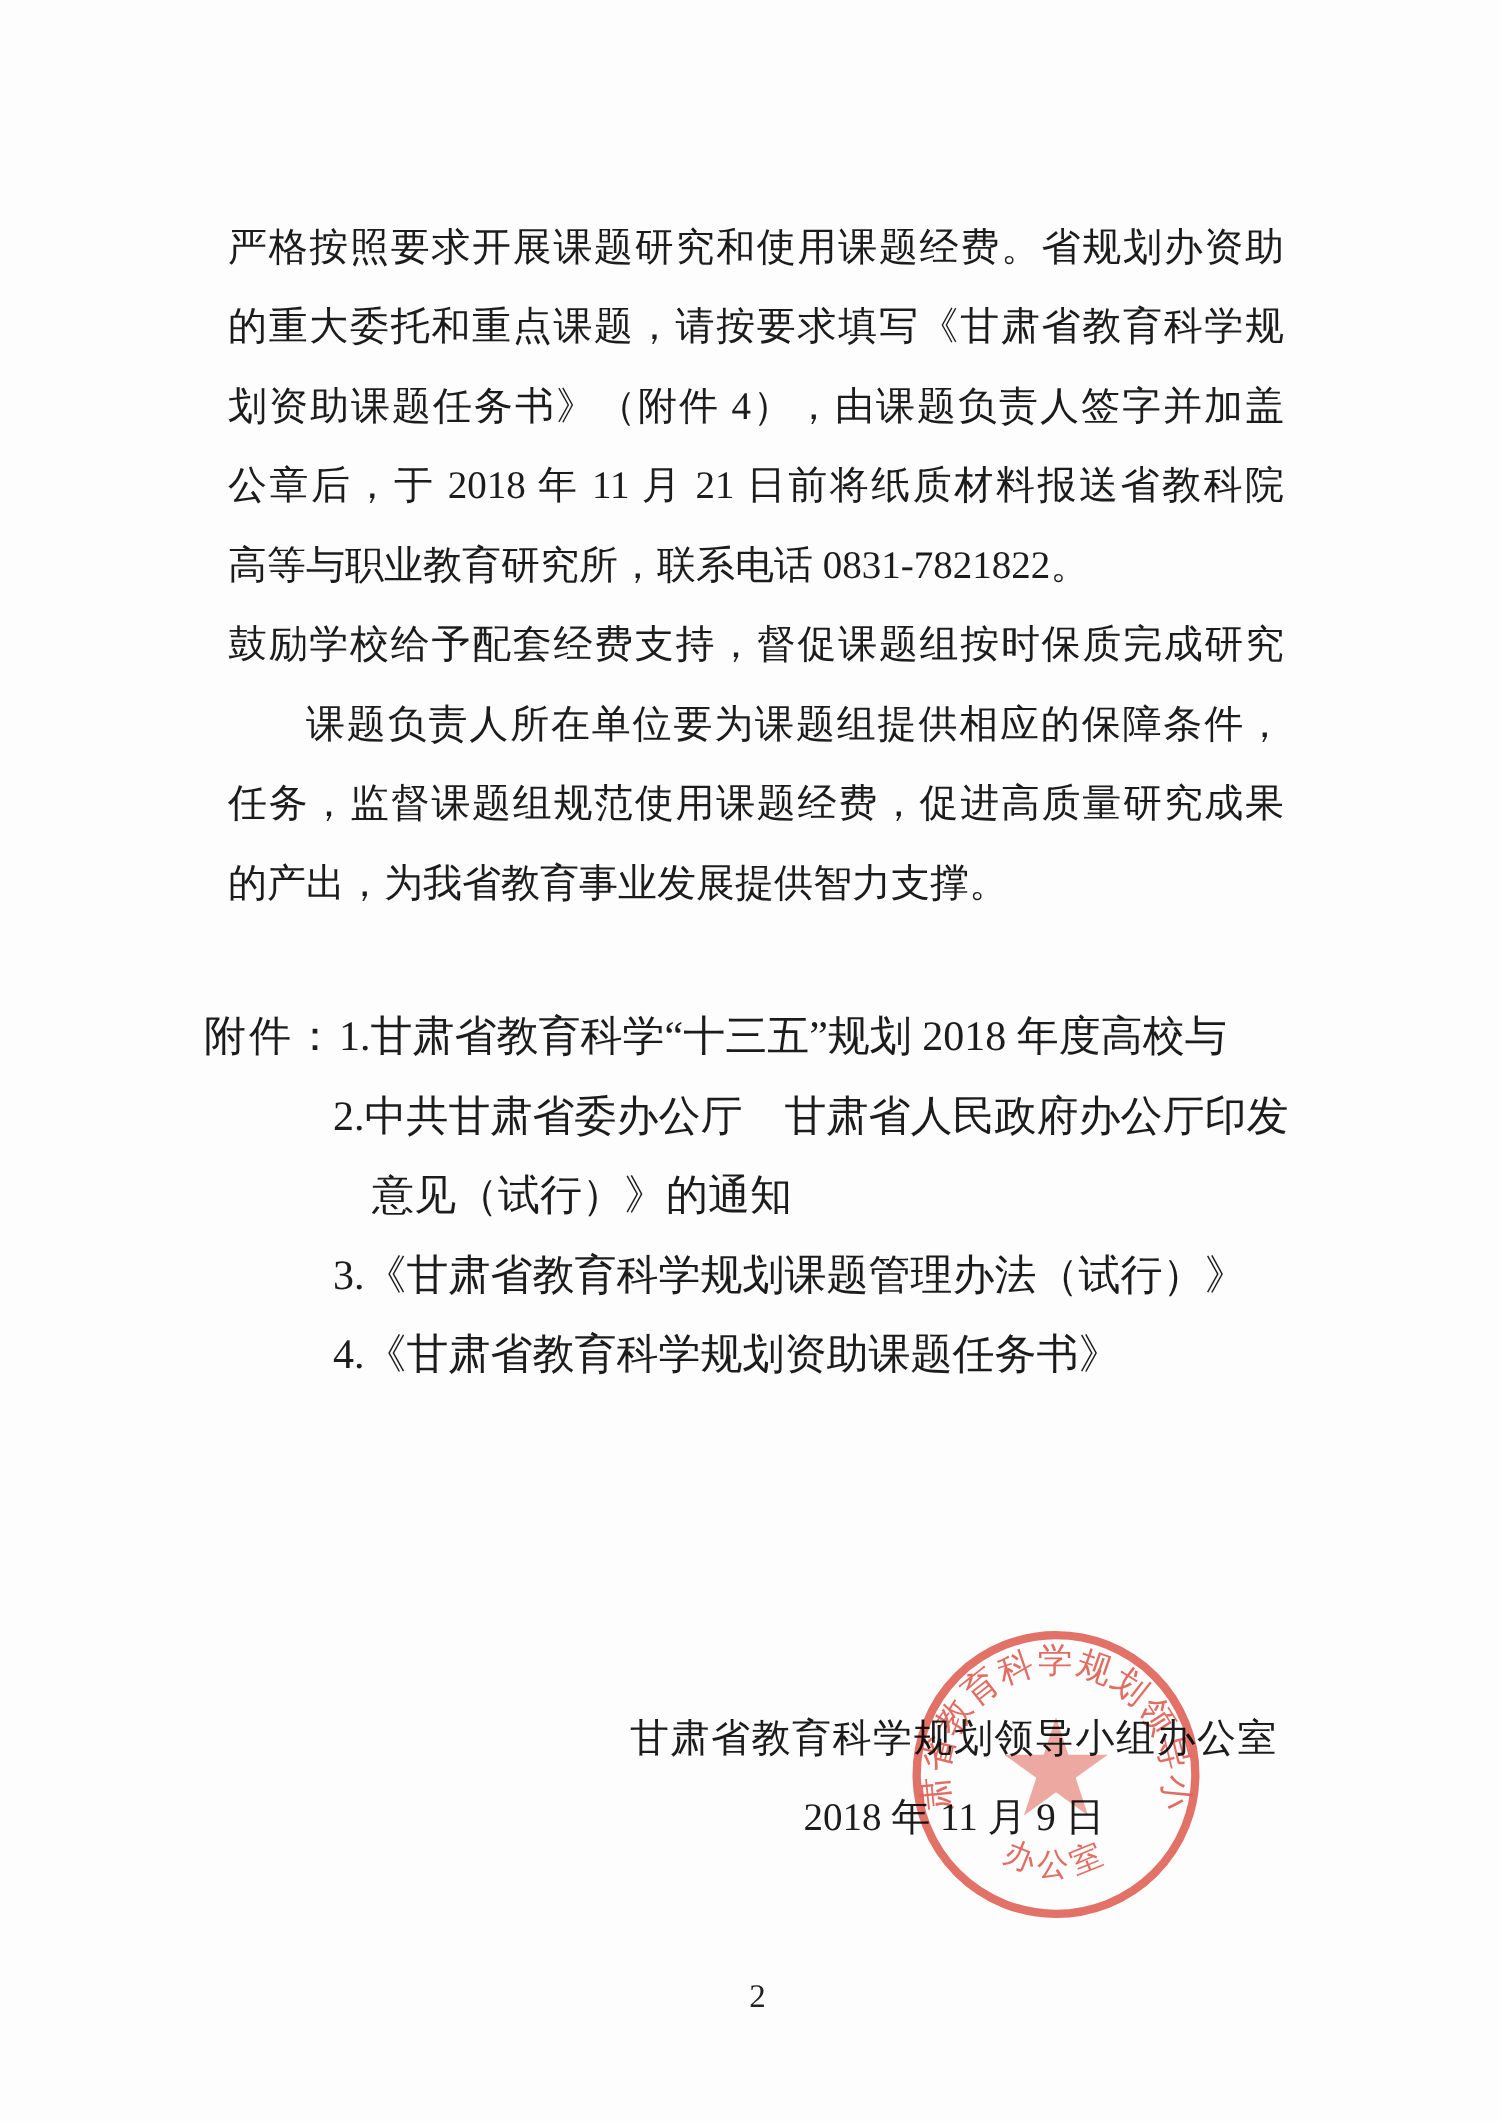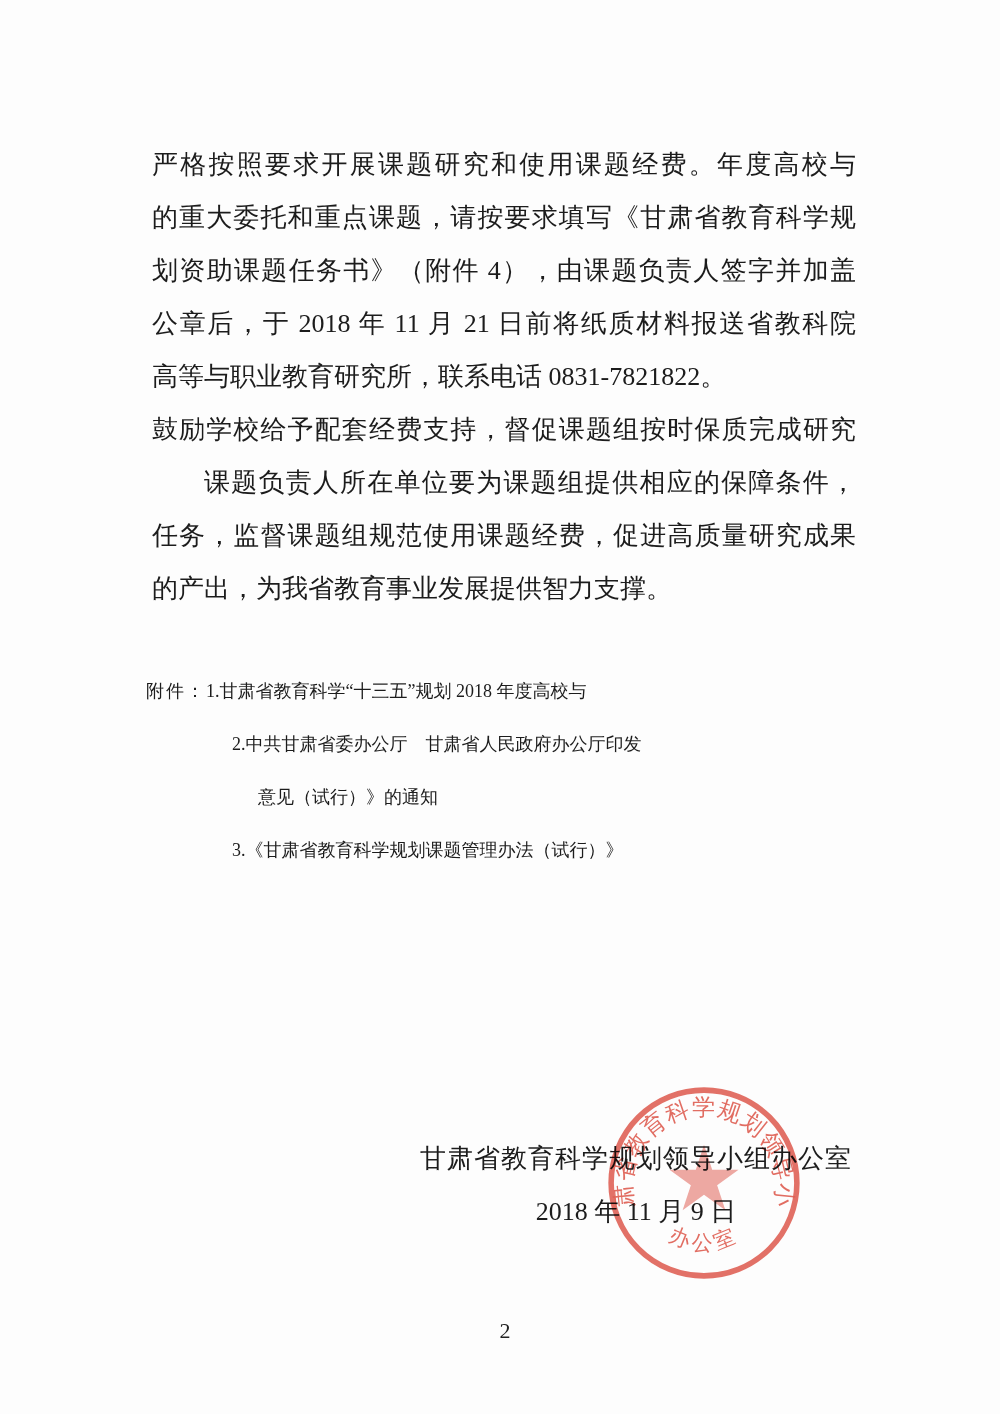--- a/index.html
+++ b/index.html
@@ -34,24 +34,24 @@
   .body-line.last {
     text-align: left;
     text-align-last: left;
   }
   .body-line.indent {
     text-indent: 2em;
   }
   
   .attachments {
     position: absolute;
-    left: 146px;
+    left: 136px;
     top: 665px;
     width: 760px;
-    font-size: 18px;
+    font-size: 28px;
     line-height: 53px;
   }
   .att-line { height: 53px; white-space: nowrap; }
   .att-line .att-label { letter-spacing: 2px; }
   .att-line.item   { padding-left: 86px; }
   .att-line.wrap   { padding-left: 112px; }
   .att-line.wrap-bracket { padding-left: 104px; }
   
   .signature {
     position: absolute;
@@ -86,38 +86,39 @@
     font-family: "Liberation Serif", "DejaVu Serif", serif;
     color: #222;
   }
 </style>
 </head>
 <body>
 
 <div class="page">
 
   <div class="body-text">
-    <div class="body-line">严格按照要求开展课题研究和使用课题经费。年度高校与</div>
+    <div class="body-line">严格按照要求开展课题研究和使用课题经费。省规划办资助</div>
     <div class="body-line">的重大委托和重点课题，请按要求填写《甘肃省教育科学规</div>
     <div class="body-line">划资助课题任务书》（附件 4），由课题负责人签字并加盖</div>
     <div class="body-line">公章后，于 2018 年 11 月 21 日前将纸质材料报送省教科院</div>
     <div class="body-line last">高等与职业教育研究所，联系电话 0831-7821822。</div>
     <div class="body-line">鼓励学校给予配套经费支持，督促课题组按时保质完成研究</div>
     <div class="body-line indent">课题负责人所在单位要为课题组提供相应的保障条件，</div>
     <div class="body-line">任务，监督课题组规范使用课题经费，促进高质量研究成果</div>
     <div class="body-line last">的产出，为我省教育事业发展提供智力支撑。</div>
   </div>
 
   <div class="attachments">
     <div class="att-line">
       <span class="att-label">附件：</span><span>1.甘肃省教育科学“十三五”规划 2018 年度高校与</span>
     </div>
     <div class="att-line item">2.中共甘肃省委办公厅　甘肃省人民政府办公厅印发</div>
     <div class="att-line wrap">意见（试行）》的通知</div>
     <div class="att-line item">3.《甘肃省教育科学规划课题管理办法（试行）》</div>
+    <div class="att-line item">4.《甘肃省教育科学规划资助课题任务书》</div>
   </div>
 
   <div class="signature">
     <div class="sig-org">甘肃省教育科学规划领导小组办公室</div>
     <div class="sig-date">2018 年 11 月 9 日</div>
   </div>
 
   <svg class="seal" viewBox="0 0 210 210">
     <defs>
       <path id="seal-arc-top" d="M 38 136 A 72 72 0 1 1 172 136" fill="none"></path>

